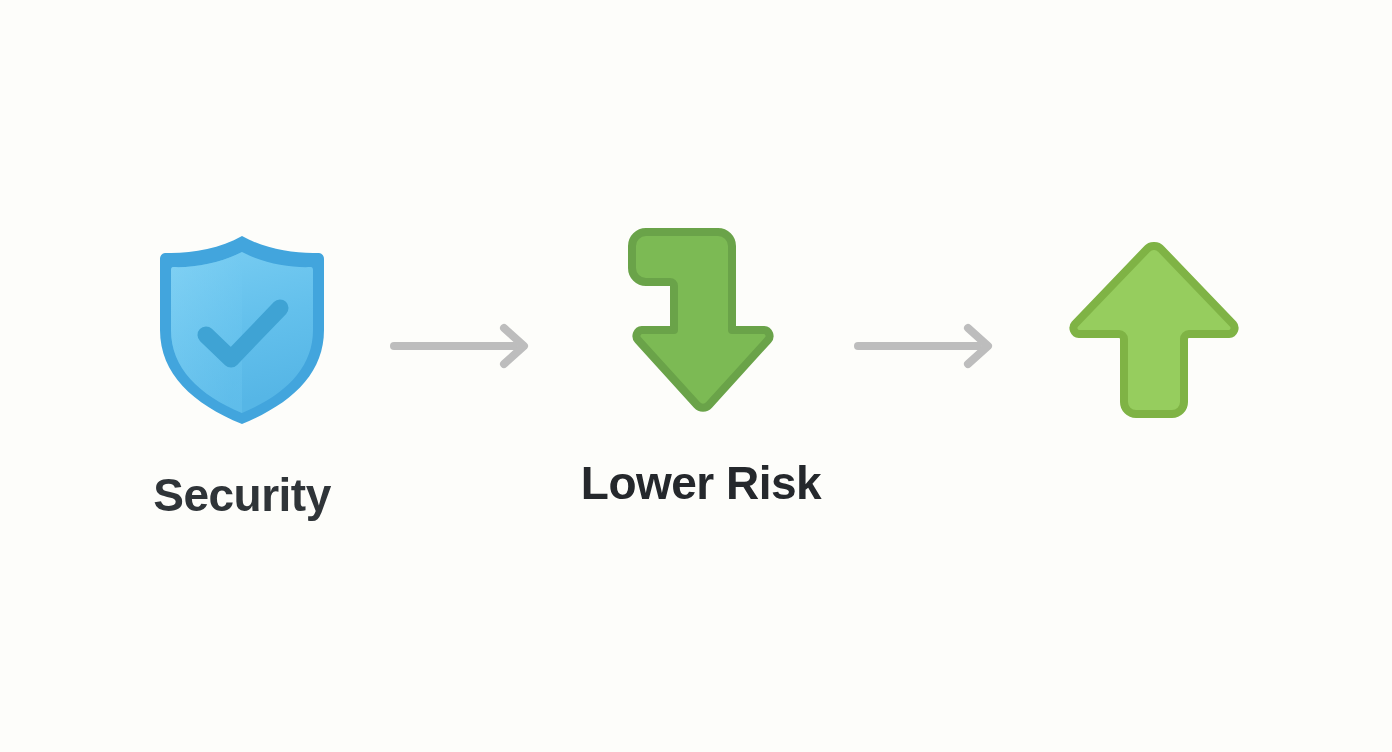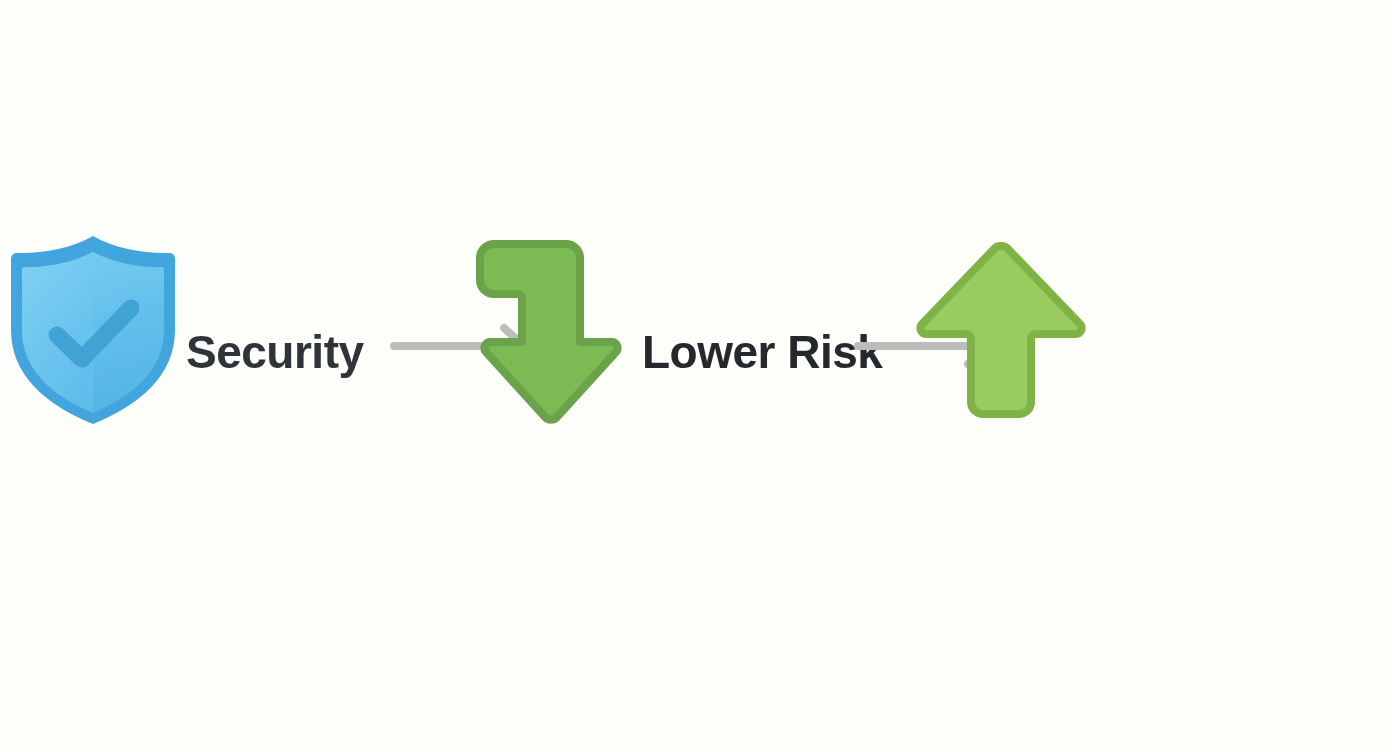--- a/index.html
+++ b/index.html
@@ -16,20 +16,21 @@
 
   #diagram {
     position: relative;
     width: 1392px;
     height: 752px;
   }
 
   .step {
     position: absolute;
     display: flex;
+    flex-direction: column;
     align-items: center;
     justify-content: flex-start;
   }
 
   .step-icon {
     display: block;
     line-height: 0;
   }
 
   .step-label {
@@ -48,21 +49,21 @@
   }
   #step-security .step-icon { width: 186px; height: 196px; }
   #step-security .step-label {
     color: #2f3438;
     margin-top: 44px;
   }
 
   
   #step-lower-risk {
     left: 456px;
-    top: 232px;
+    top: 220px;
     width: 490px;
   }
   #step-lower-risk .step-icon { width: 186px; height: 196px; }
   #step-lower-risk .step-label {
     color: #25282c;
     margin-top: 44px;
   }
 
   
   #step-higher-value {

